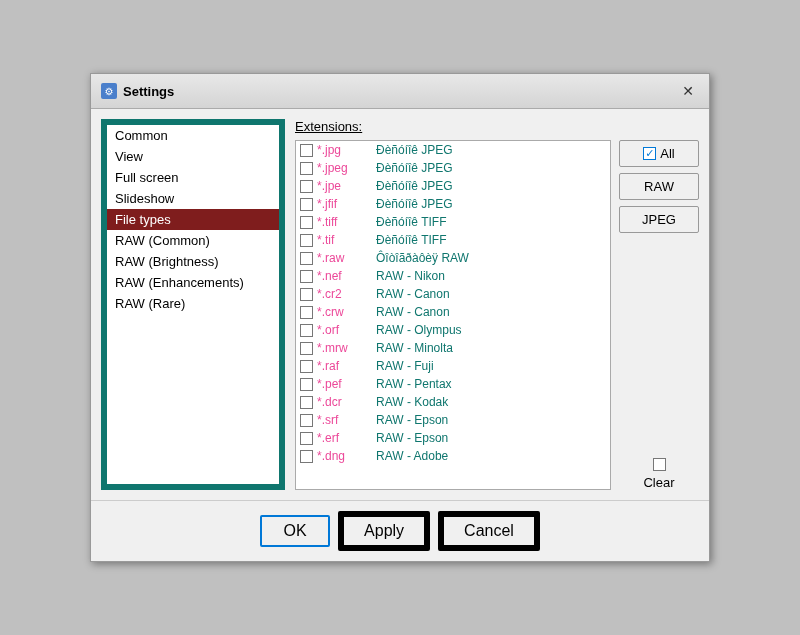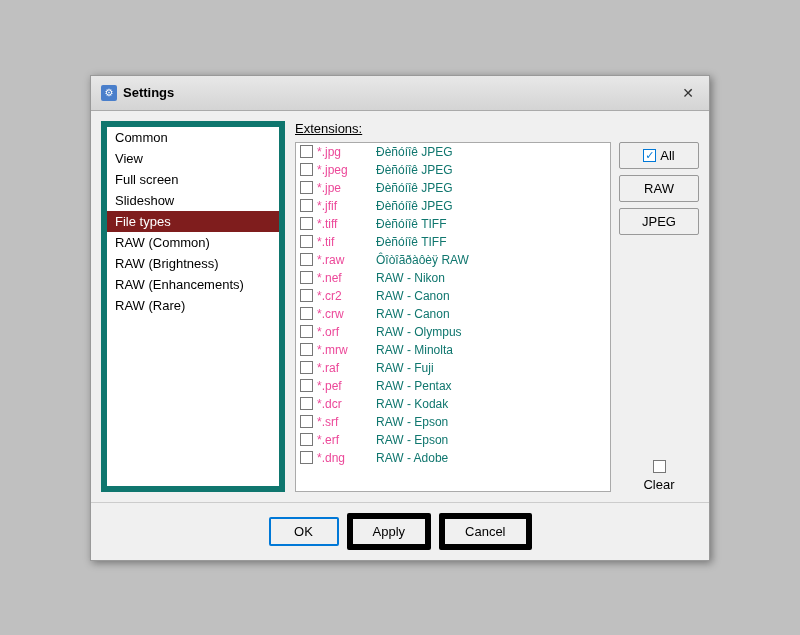--- a/index.html
+++ b/index.html
@@ -181,21 +181,21 @@
       align-items: center;
       padding: 10px;
       gap: 8px;
       border-top: 1px solid #ccc;
     }
     .footer-btn {
       padding: 5px 20px;
       border: 2px solid #0078d7;
       background: #f0f0f0;
       cursor: pointer;
-      font-size: 13px;
+      font-size: 16px;
       border-radius: 2px;
       min-width: 70px;
     }
     .footer-btn.default {
       border: 2px solid #0078d7;
     }
     .footer-btn.normal {
       border: 6px solid #000000;
     }
     

